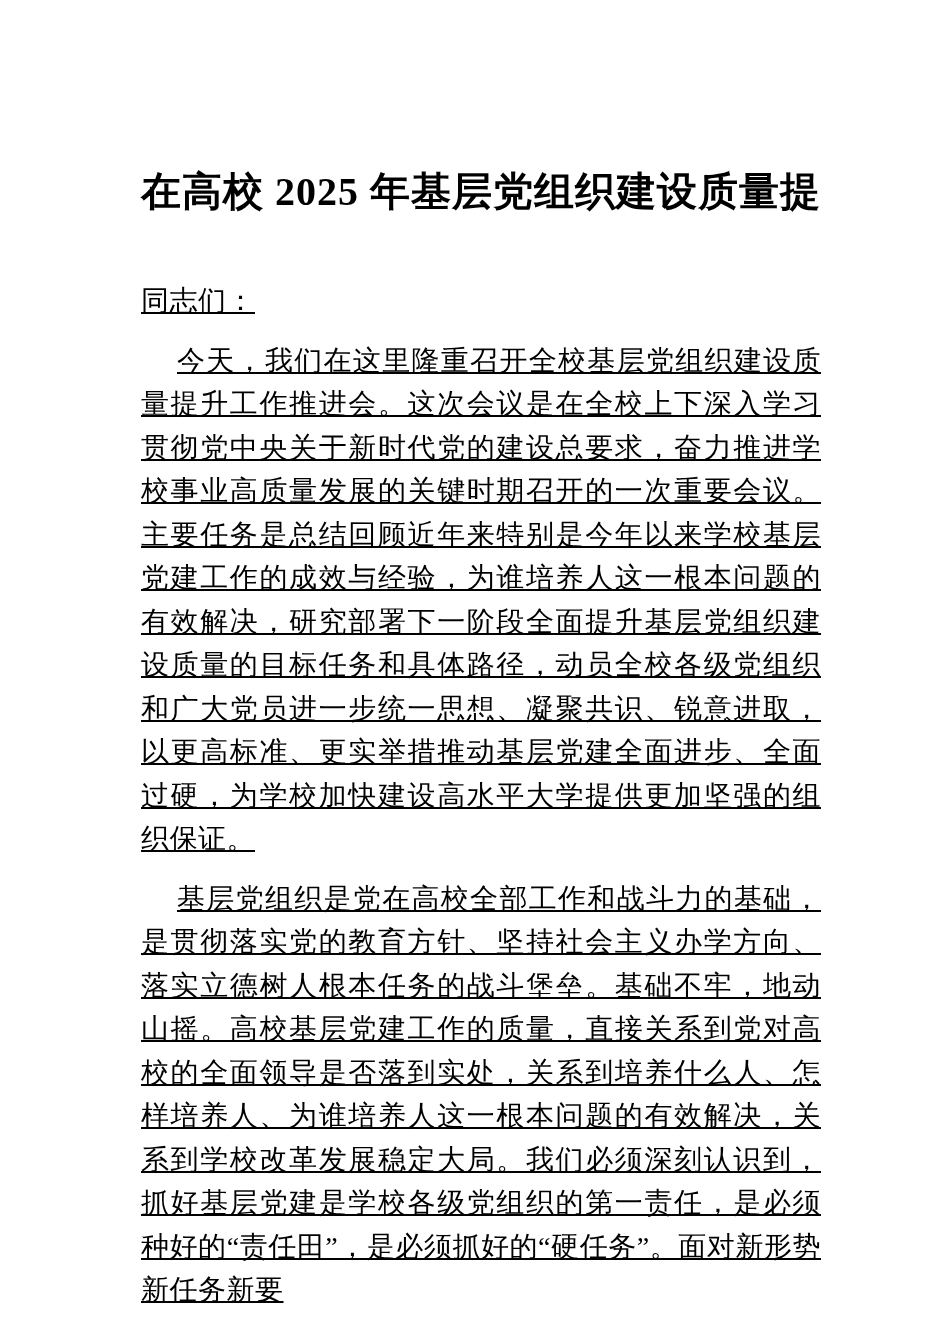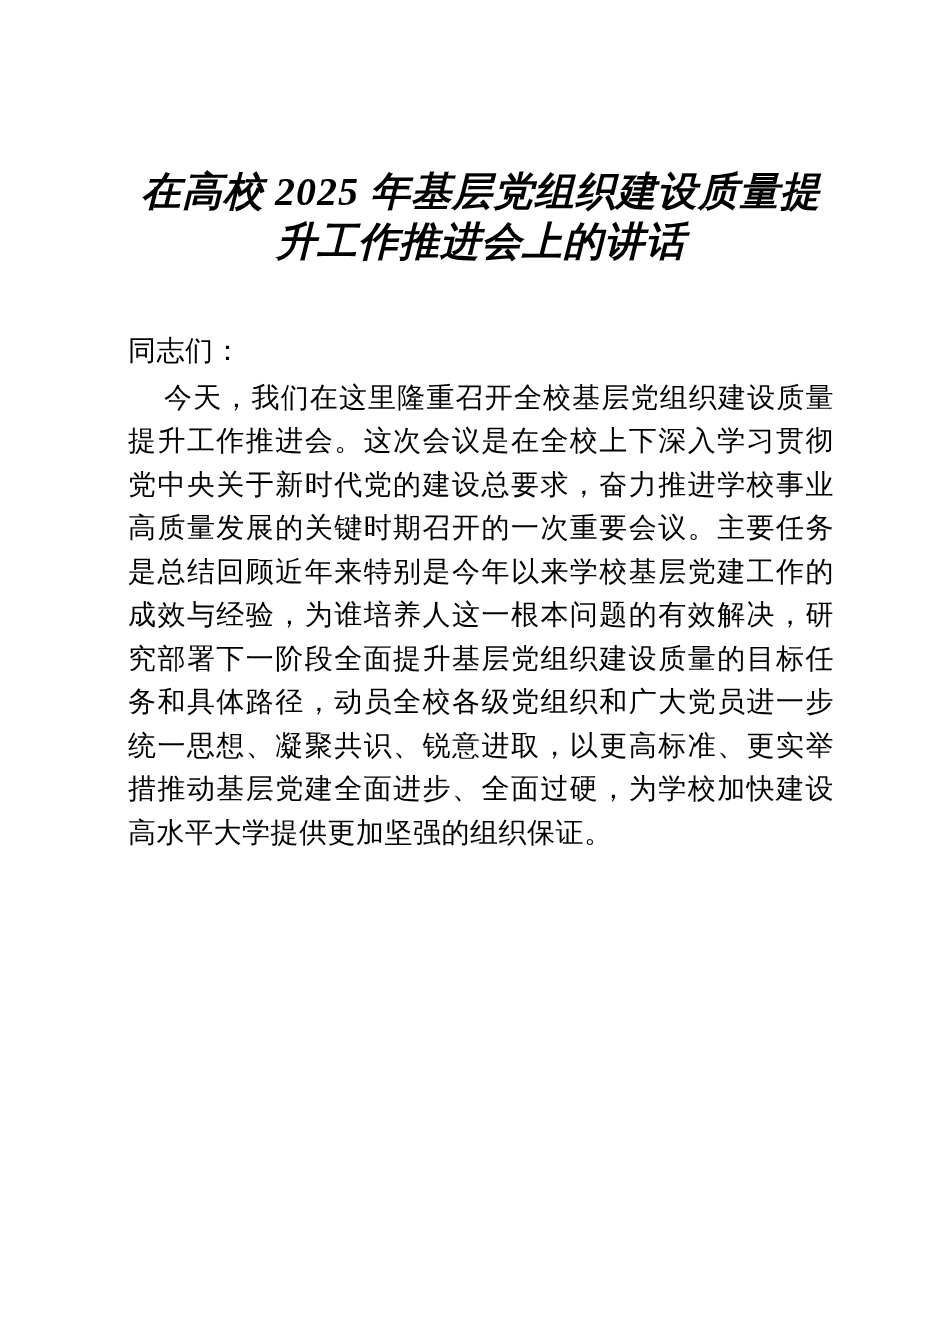--- a/index.html
+++ b/index.html
@@ -22,50 +22,50 @@
     padding: 167px 113px 0 125px;
   }
   .title {
     margin: 0 0 62px 0;
     font-size: 40px;
     line-height: 50px;
     font-weight: 700;
     text-align: center;
     letter-spacing: 1px;
     font-family: "Liberation Serif", "DejaVu Serif", serif;
-    font-style: italic;
   }
   .title-line {
     display: block;
     white-space: nowrap;
   }
   .body-text {
     font-size: 28px;
     line-height: 43.5px;
     text-align: justify;
     letter-spacing: 0.5px;
   }
   .body-text p {
-    margin: 3px;
+    margin: 16px;
     padding: 0;
+    text-decoration: underline;
   }
   .para {
     text-indent: 36px;
   }
 </style>
 </head>
 <body>
 
 <div class="page">
   <div class="doc">
 
     <h1 class="title">
       <span class="title-line">在高校 2025 年基层党组织建设质量提</span>
-      <span class="title-line">升工作推进会上的讲话</span>
     </h1>
 
     <div class="body-text">
       <p class="salutation">同志们：</p>
       <p class="para">今天，我们在这里隆重召开全校基层党组织建设质量提升工作推进会。这次会议是在全校上下深入学习贯彻党中央关于新时代党的建设总要求，奋力推进学校事业高质量发展的关键时期召开的一次重要会议。主要任务是总结回顾近年来特别是今年以来学校基层党建工作的成效与经验，为谁培养人这一根本问题的有效解决，研究部署下一阶段全面提升基层党组织建设质量的目标任务和具体路径，动员全校各级党组织和广大党员进一步统一思想、凝聚共识、锐意进取，以更高标准、更实举措推动基层党建全面进步、全面过硬，为学校加快建设高水平大学提供更加坚强的组织保证。</p>
+      <p class="para">基层党组织是党在高校全部工作和战斗力的基础，是贯彻落实党的教育方针、坚持社会主义办学方向、落实立德树人根本任务的战斗堡垒。基础不牢，地动山摇。高校基层党建工作的质量，直接关系到党对高校的全面领导是否落到实处，关系到培养什么人、怎样培养人、为谁培养人这一根本问题的有效解决，关系到学校改革发展稳定大局。我们必须深刻认识到，抓好基层党建是学校各级党组织的第一责任，是必须种好的“责任田”，是必须抓好的“硬任务”。面对新形势新任务新要</p>
     </div>
 
   </div>
 </div>
 
 </body></html>

